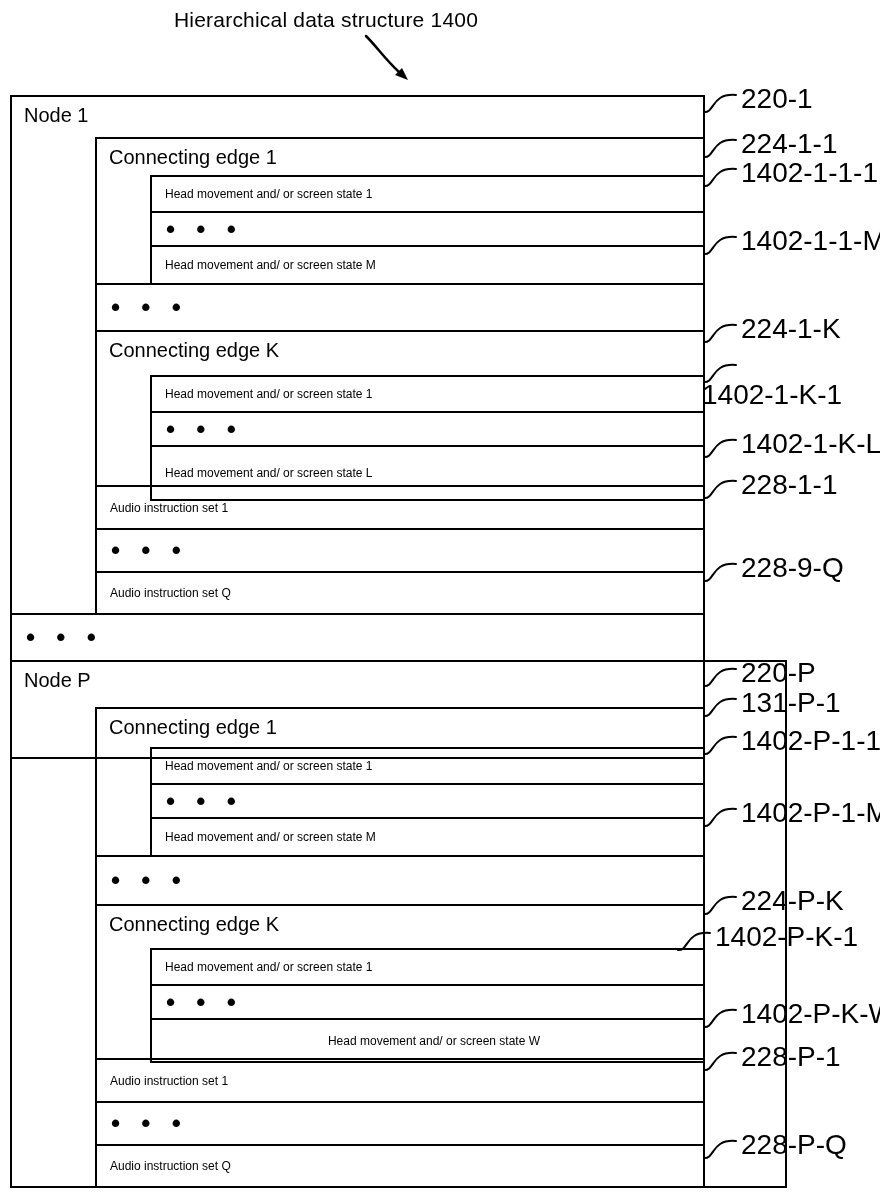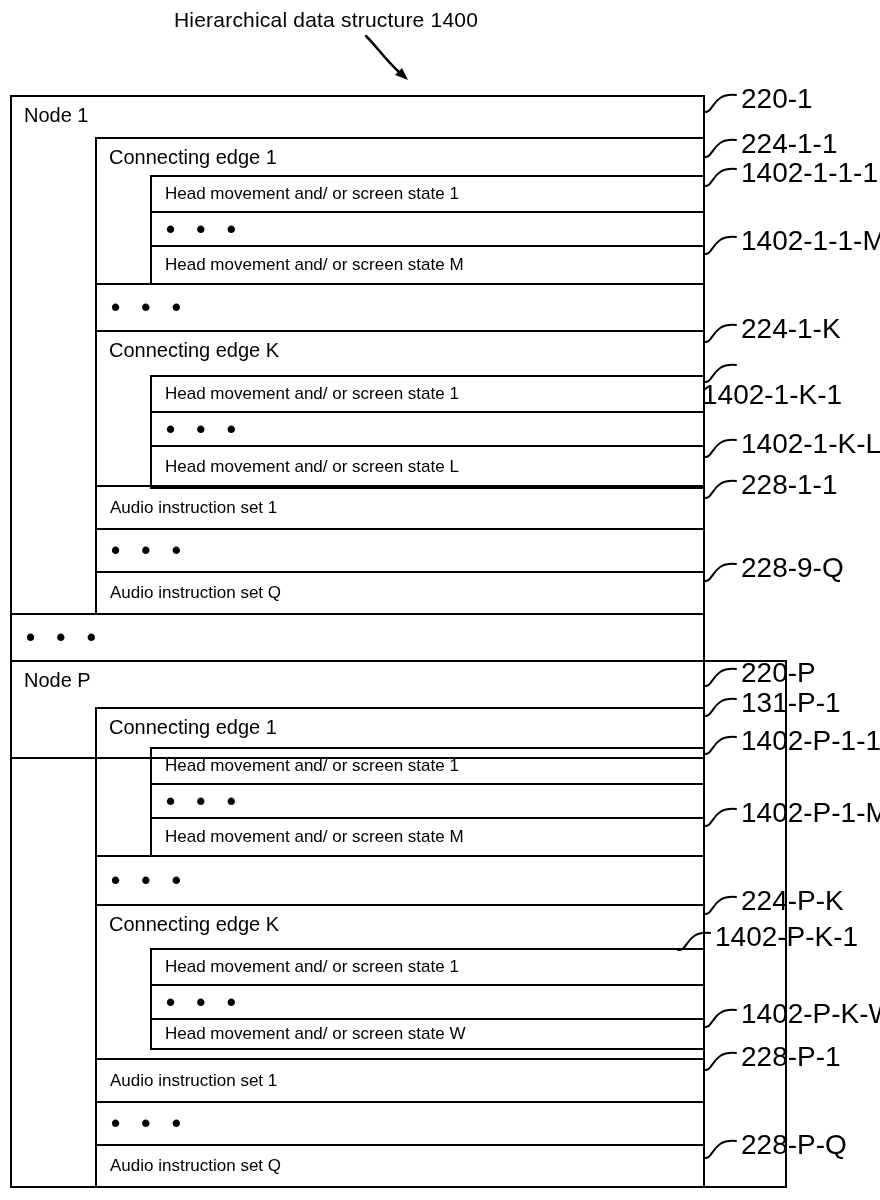--- a/index.html
+++ b/index.html
@@ -33,21 +33,21 @@
     position: absolute;
     top: 7px;
     left: 12px;
     font-size: 20px;
     white-space: nowrap;
   }
   .cell {
     display: flex;
     align-items: center;
     padding-left: 13px;
-    font-size: 17px;
+    font-size: 12px;
     white-space: nowrap;
   }
   .dots {
     display: flex;
     align-items: center;
     padding-left: 14px;
     font-size: 26px;
     font-weight: bold;
     letter-spacing: 2px;
     word-spacing: 10px;
@@ -97,21 +97,21 @@
 
   <div class="box" style="left:95px; top:330px; width:610px; height:157px;">
     <span class="hdr">Connecting edge K</span>
   </div>
   <div class="box cell" style="left:150px; top:375px; width:555px; height:38px;">
     <span>Head movement and/ or screen state 1</span>
   </div>
   <div class="box dots" style="left:150px; top:411px; width:555px; height:36px;">
     <span>• • •</span>
   </div>
-  <div class="box cell" style="left:150px; top:445px; width:555px; height:44px;">
+  <div class="box cell" style="left:150px; top:445px; width:555px; height:56px;">
     <span>Head movement and/ or screen state L</span>
   </div>
 
   <div class="box cell" style="left:95px; top:485px; width:610px; height:45px;">
     <span>Audio instruction set 1</span>
   </div>
   <div class="box dots" style="left:95px; top:528px; width:610px; height:45px;">
     <span>• • •</span>
   </div>
   <div class="box cell" style="left:95px; top:571px; width:610px; height:44px;">
@@ -145,21 +145,21 @@
 
   <div class="box" style="left:95px; top:904px; width:610px; height:156px;">
     <span class="hdr">Connecting edge K</span>
   </div>
   <div class="box cell" style="left:150px; top:948px; width:555px; height:38px;">
     <span>Head movement and/ or screen state 1</span>
   </div>
   <div class="box dots" style="left:150px; top:984px; width:555px; height:36px;">
     <span>• • •</span>
   </div>
-  <div class="box cell" style="left:150px; top:1018px; width:555px; height:32px;">
+  <div class="box cell" style="left:150px; top:1018px; width:555px; height:45px;justify-content:center;">
     <span>Head movement and/ or screen state W</span>
   </div>
 
   <div class="box cell" style="left:95px; top:1058px; width:610px; height:45px;">
     <span>Audio instruction set 1</span>
   </div>
   <div class="box dots" style="left:95px; top:1101px; width:610px; height:45px;">
     <span>• • •</span>
   </div>
   <div class="box cell" style="left:95px; top:1144px; width:610px; height:44px;">

